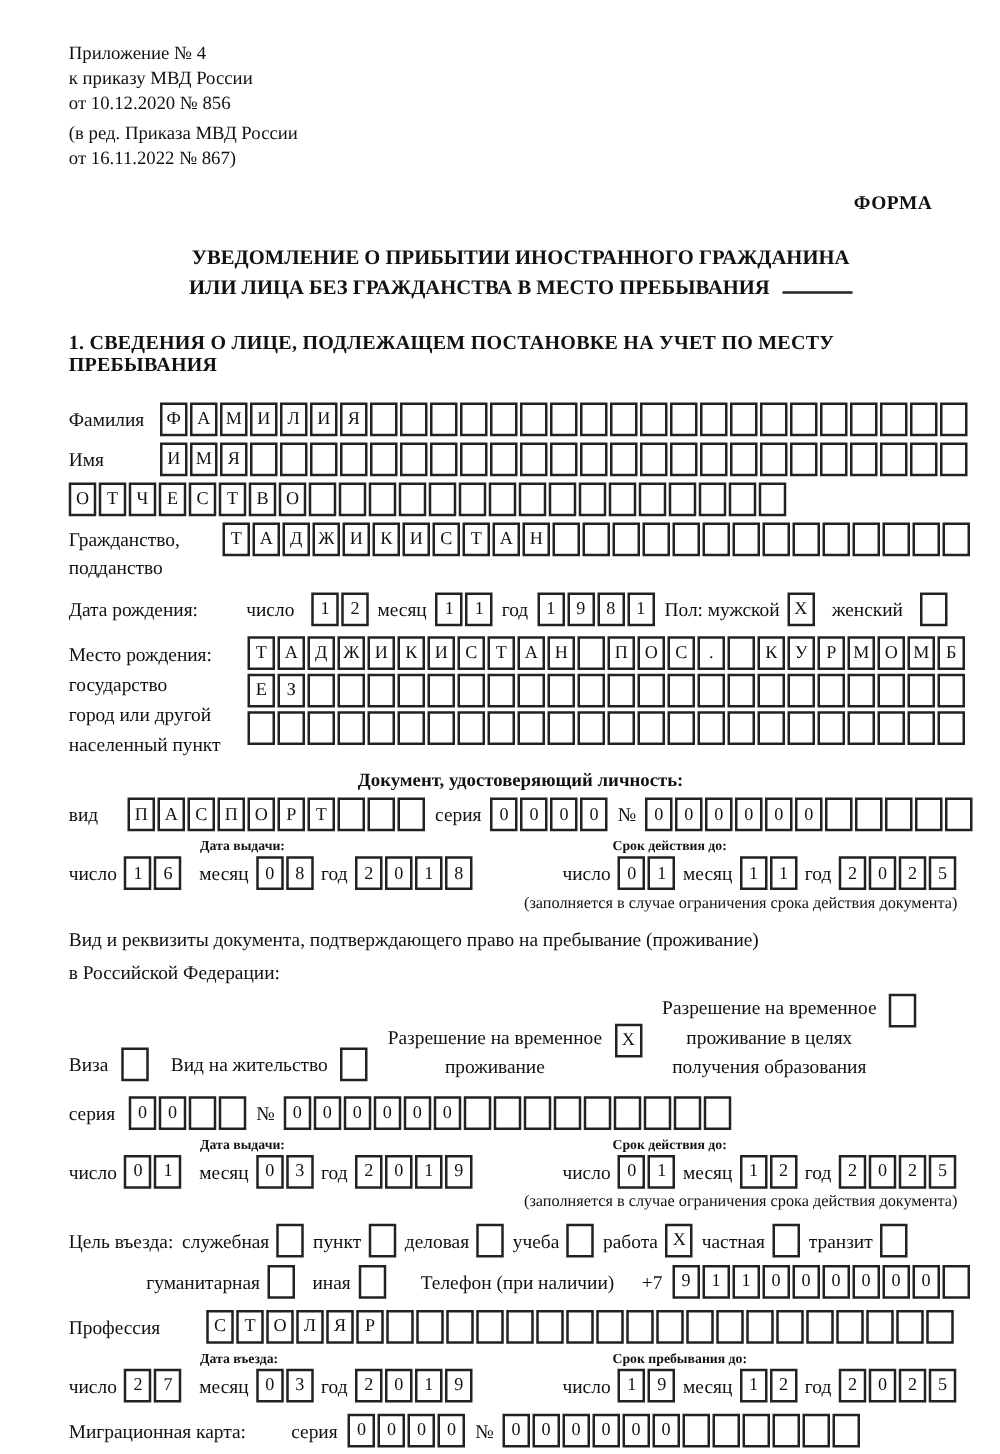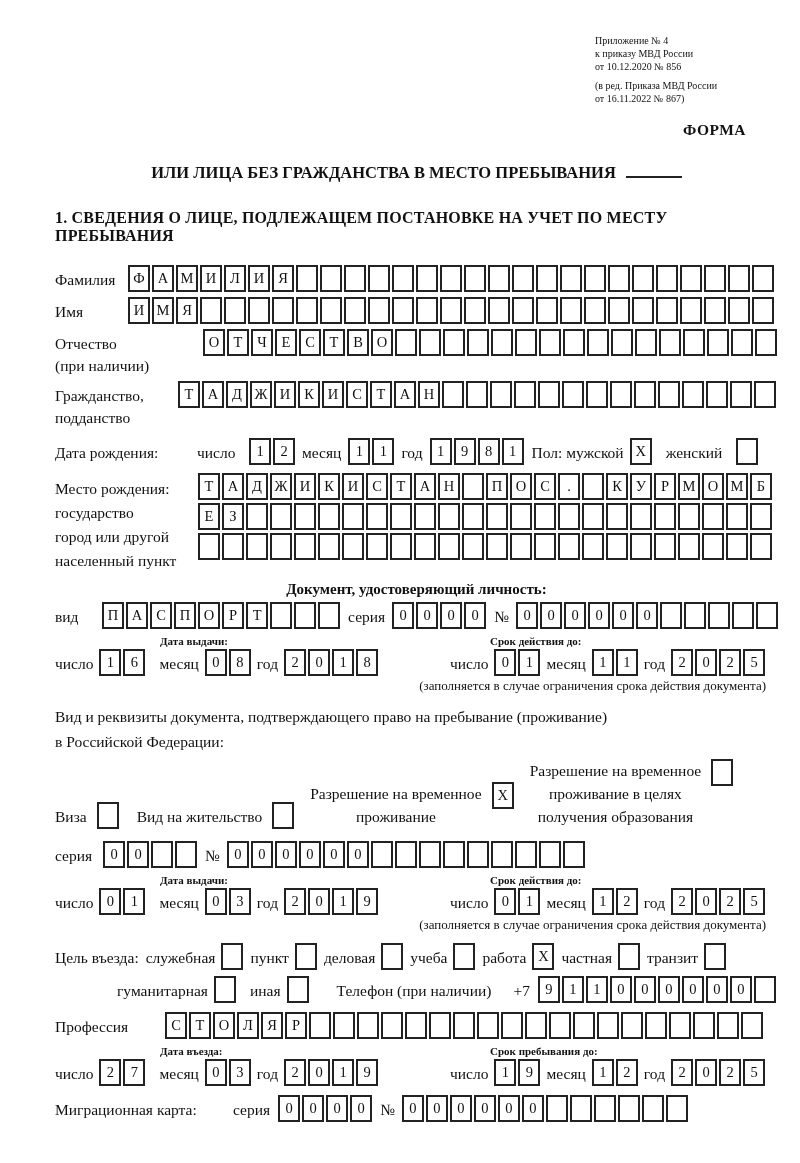--- a/index.html
+++ b/index.html
@@ -3,21 +3,21 @@
 <meta charset="utf-8">
 <style>
   * { margin:0; padding:0; box-sizing:border-box; }
   html,body { background:#fff; }
   body {
     width:800px; height:1163px; overflow:hidden;
     font-family:"Liberation Serif", "DejaVu Serif", serif;
     color:#111; font-size:15.5px; padding:34px 22px 0 55px;
   }
   .multiline { white-space:pre-line; }
-  .top-right { margin-left:540px; font-size:10px; line-height:1.32; }
+  .top-right { font-size:15px; line-height:1.32; }
   .top-right .rev { margin-top:5px; }
   .forma { text-align:right; font-weight:bold; font-size:15.5px; margin:16px 32px 0 0; letter-spacing:.5px; }
   .title { text-align:center; font-weight:bold; font-size:16.5px; line-height:1.45; margin-top:22px; }
   .title .blank { display:inline-block; width:56px; border-bottom:2px solid #222; height:14px; margin-left:10px; }
   .sec-heading { font-weight:bold; font-size:16px; margin-top:24px; letter-spacing:.2px; }
 
   .row { display:flex; align-items:flex-start; margin-top:5px; white-space:nowrap; }
   .lbl { font-size:15.5px; line-height:1.4; }
   .cells { display:flex; gap:2px; flex:none; }
   .cell {
@@ -72,20 +72,21 @@
 <div class="top-right">
   <div class="multiline">Приложение № 4
 к приказу МВД России
 от 10.12.2020 № 856</div>
   <div class="multiline rev">(в ред. Приказа МВД России
 от 16.11.2022 № 867)</div>
 </div>
 <div class="forma">ФОРМА</div>
 
 <div class="title">
+  <div>УВЕДОМЛЕНИЕ О ПРИБЫТИИ ИНОСТРАННОГО ГРАЖДАНИНА</div>
   <div><span>ИЛИ ЛИЦА БЕЗ ГРАЖДАНСТВА В МЕСТО ПРЕБЫВАНИЯ</span><span class="blank"></span></div>
 </div>
 
 <div class="sec-heading">1. СВЕДЕНИЯ О ЛИЦЕ, ПОДЛЕЖАЩЕМ ПОСТАНОВКЕ НА УЧЕТ ПО МЕСТУ ПРЕБЫВАНИЯ</div>
 
 <div class="row" style="margin-top:20px;">
   <div class="lbl w-surname">Фамилия</div>
   <div class="cells">
       <span class="cell">Ф</span>
       <span class="cell">А</span>
@@ -144,22 +145,20 @@
       <span class="cell"></span>
       <span class="cell"></span>
       <span class="cell"></span>
       <span class="cell"></span>
       <span class="cell"></span>
       <span class="cell"></span>
     </div>
 </div>
 
 <div class="row">
-  <div class="lbl w-patronymic multiline">Отчество
-(при наличии)</div>
   <div class="cells">
       <span class="cell">О</span>
       <span class="cell">Т</span>
       <span class="cell">Ч</span>
       <span class="cell">Е</span>
       <span class="cell">С</span>
       <span class="cell">Т</span>
       <span class="cell">В</span>
       <span class="cell">О</span>
       <span class="cell"></span>

